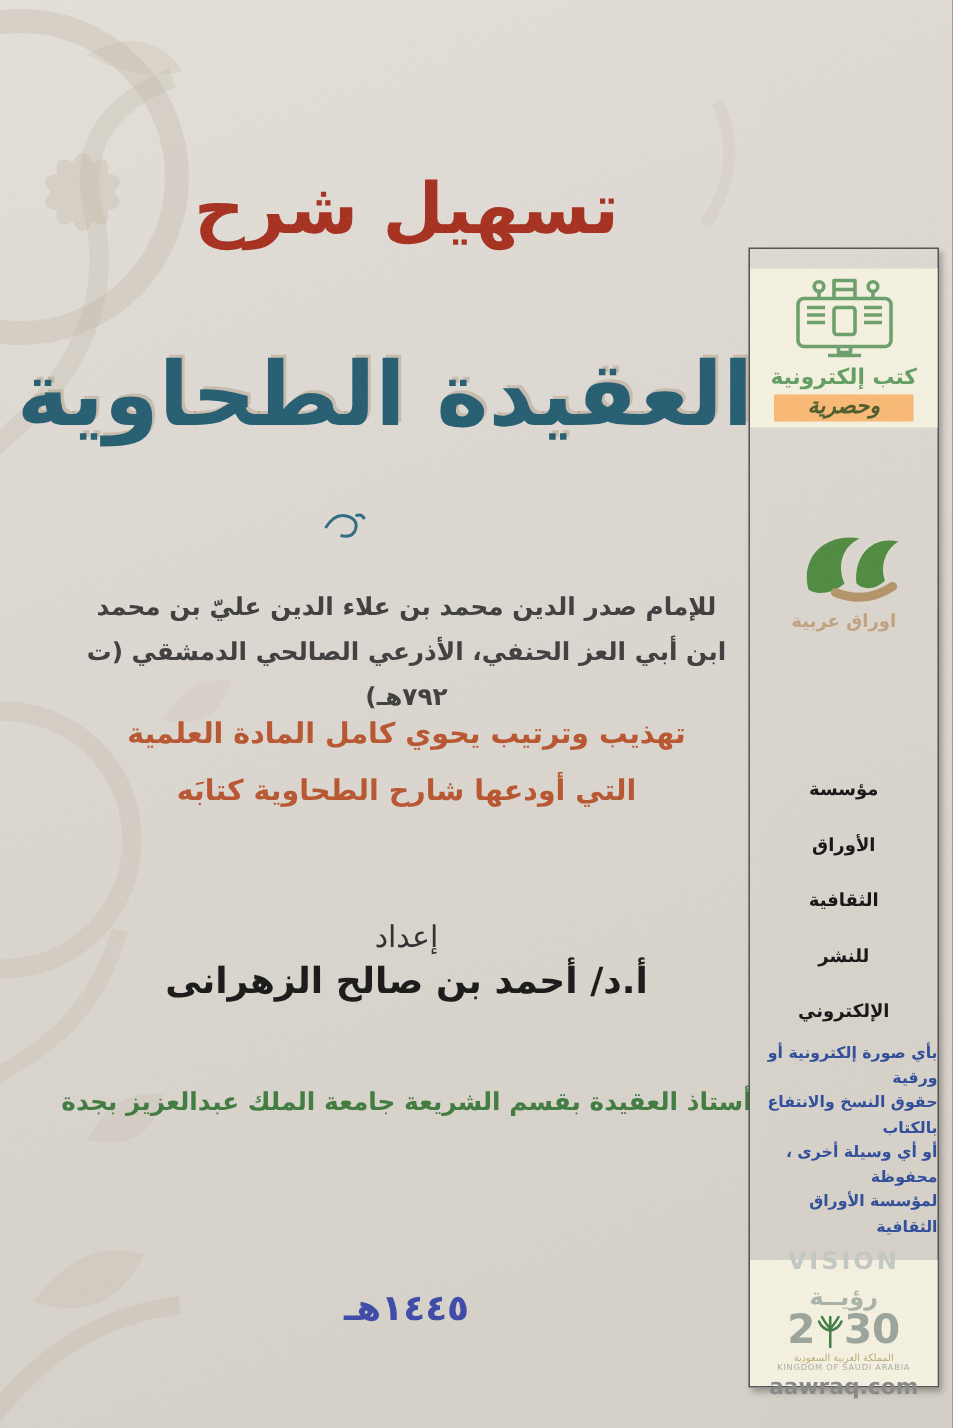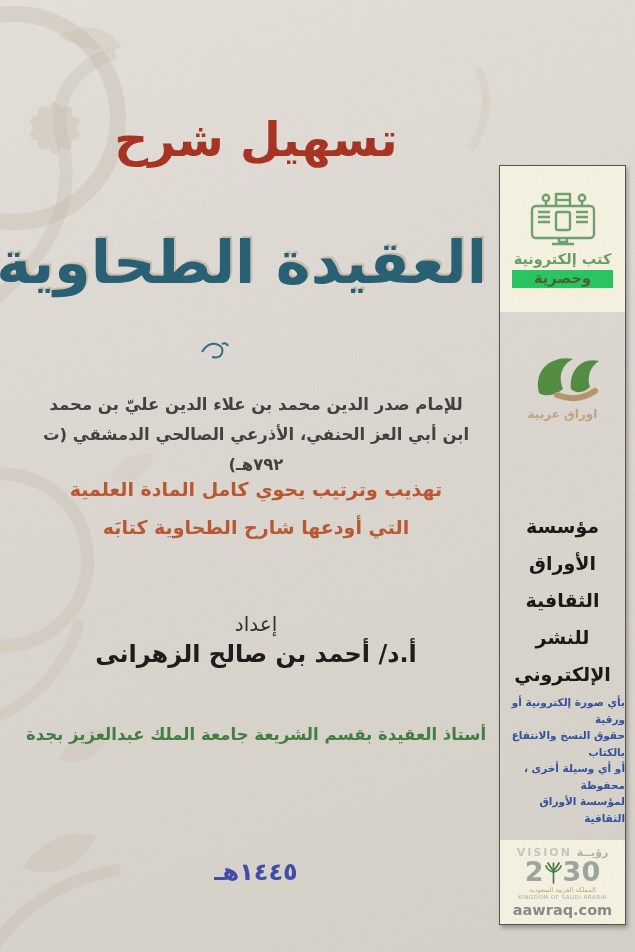--- a/index.html
+++ b/index.html
@@ -4,47 +4,47 @@
 <style>
   html,body{margin:0;padding:0;background:#888;}
   .page{
     position:relative;width:635px;height:952px;overflow:hidden;
     background:linear-gradient(160deg,#e5e1db 0%,#ddd8d1 45%,#d6d1c8 100%);
     font-family:"DejaVu Sans",sans-serif;
   }
   .orn,.grain{position:absolute;left:0;top:0;pointer-events:none;}
   .grain{z-index:6;opacity:.55;}
   .orn{z-index:0;}
-  .main{position:absolute;left:25px;top:0;width:462px;height:860px;z-index:2;text-align:center;direction:rtl;}
+  .main{position:absolute;left:40px;top:0;width:462px;height:860px;z-index:2;text-align:center;direction:rtl;}
   .supertitle{position:absolute;top:112px;width:100%;font-size:47px;font-weight:bold;color:#a62c1a;}
   .booktitle{position:absolute;top:228px;width:100%;font-size:59px;font-weight:bold;color:#215b70;
     white-space:nowrap;text-shadow:2px -2px 0 rgba(139,111,77,.28);}
   .flourish{position:absolute;top:338px;left:50%;transform:translateX(-58px);}
   .authors{position:absolute;top:390px;width:100%;font-size:16.5px;font-weight:bold;color:#3b3b3b;line-height:30px;}
   .tagline{position:absolute;top:470px;width:100%;font-size:19px;font-weight:bold;color:#b8532c;line-height:38px;}
   .prep-label{position:absolute;top:612px;width:100%;font-size:20px;color:#2a2a2a;}
   .prep-name{position:absolute;top:640px;width:100%;font-size:24px;font-weight:bold;color:#141414;}
   .prep-title{position:absolute;top:688px;width:100%;font-size:16.5px;font-weight:bold;color:#3c7a3c;margin-top:37px;}
   .date-h{position:absolute;top:858px;width:100%;font-size:24px;font-weight:bold;color:#3946a8;}
   .date-g{position:absolute;top:894px;width:100%;font-size:24px;font-weight:bold;color:#3946a8;}
 
   .sidebar{position:absolute;left:499px;top:165px;width:127px;height:760px;z-index:3;
     border:1px solid #4f4f4f;box-sizing:border-box;box-shadow:2px 3px 4px rgba(0,0,0,.30);}
   .sb-sec{position:absolute;left:0;width:100%;display:flex;flex-direction:column;align-items:center;box-sizing:border-box;}
-  .sb-ebooks{top:0;height:146px;background:#f8f4e3;justify-content:center;}
+  .sb-ebooks{top:13px;height:106px;background:#f8f4e3;justify-content:center;}
   .eb-label{font-size:14.5px;font-weight:bold;color:#619e61;margin-top:3px;direction:rtl;}
-  .eb-badge{font-size:14.5px;font-weight:bold;color:#4a5a28;background:#22c55e;padding:0 22px 2px;margin-top:3px;direction:rtl;}
+  .eb-badge{font-size:14.5px;font-weight:bold;color:#4a5a28;background:#fdba74;padding:0 22px 2px;margin-top:3px;direction:rtl;font-style:italic;}
   .sb-awraq{top:160px;height:118px;justify-content:center;}
   .aw-caption{font-size:12px;font-weight:bold;color:#c2a27e;margin-top:2px;direction:rtl;}
   .sb-foundation{top:342px;direction:rtl;}
-  .fnd-line{font-size:19px;font-weight:bold;color:#101010;line-height:37px;}
+  .fnd-line{font-size:12px;font-weight:bold;color:#101010;line-height:37px;}
   .sb-copy{top:528px;direction:rtl;}
   .cp-line{font-size:10.5px;font-weight:bold;color:#2b4b9b;line-height:16.5px;}
   .sb-vision{bottom:0;height:84px;background:#f8f4e3;justify-content:center;}
-  .v-row1{display:flex;align-items:center;gap:5px;font-size:11px;}
+  .v-row1{display:flex;align-items:center;gap:5px;font-size:16px;flex-direction:column;}
   .v-en{color:#c3cac3;letter-spacing:2px;font-weight:bold;}
   .v-ar{color:#a9b4a9;font-weight:bold;}
   .v-row2{display:flex;align-items:flex-end;font-size:27px;font-weight:bold;color:#9ba49b;line-height:26px;}
   .v-king-ar{font-size:6.5px;color:#b8ad72;margin-top:1px;}
   .v-king-en{font-size:5.5px;color:#a9a9a9;letter-spacing:.5px;}
   .website{font-size:14.5px;font-weight:bold;color:#878787;margin-top:2px;}
 </style>
 </head>
 <body>
 

